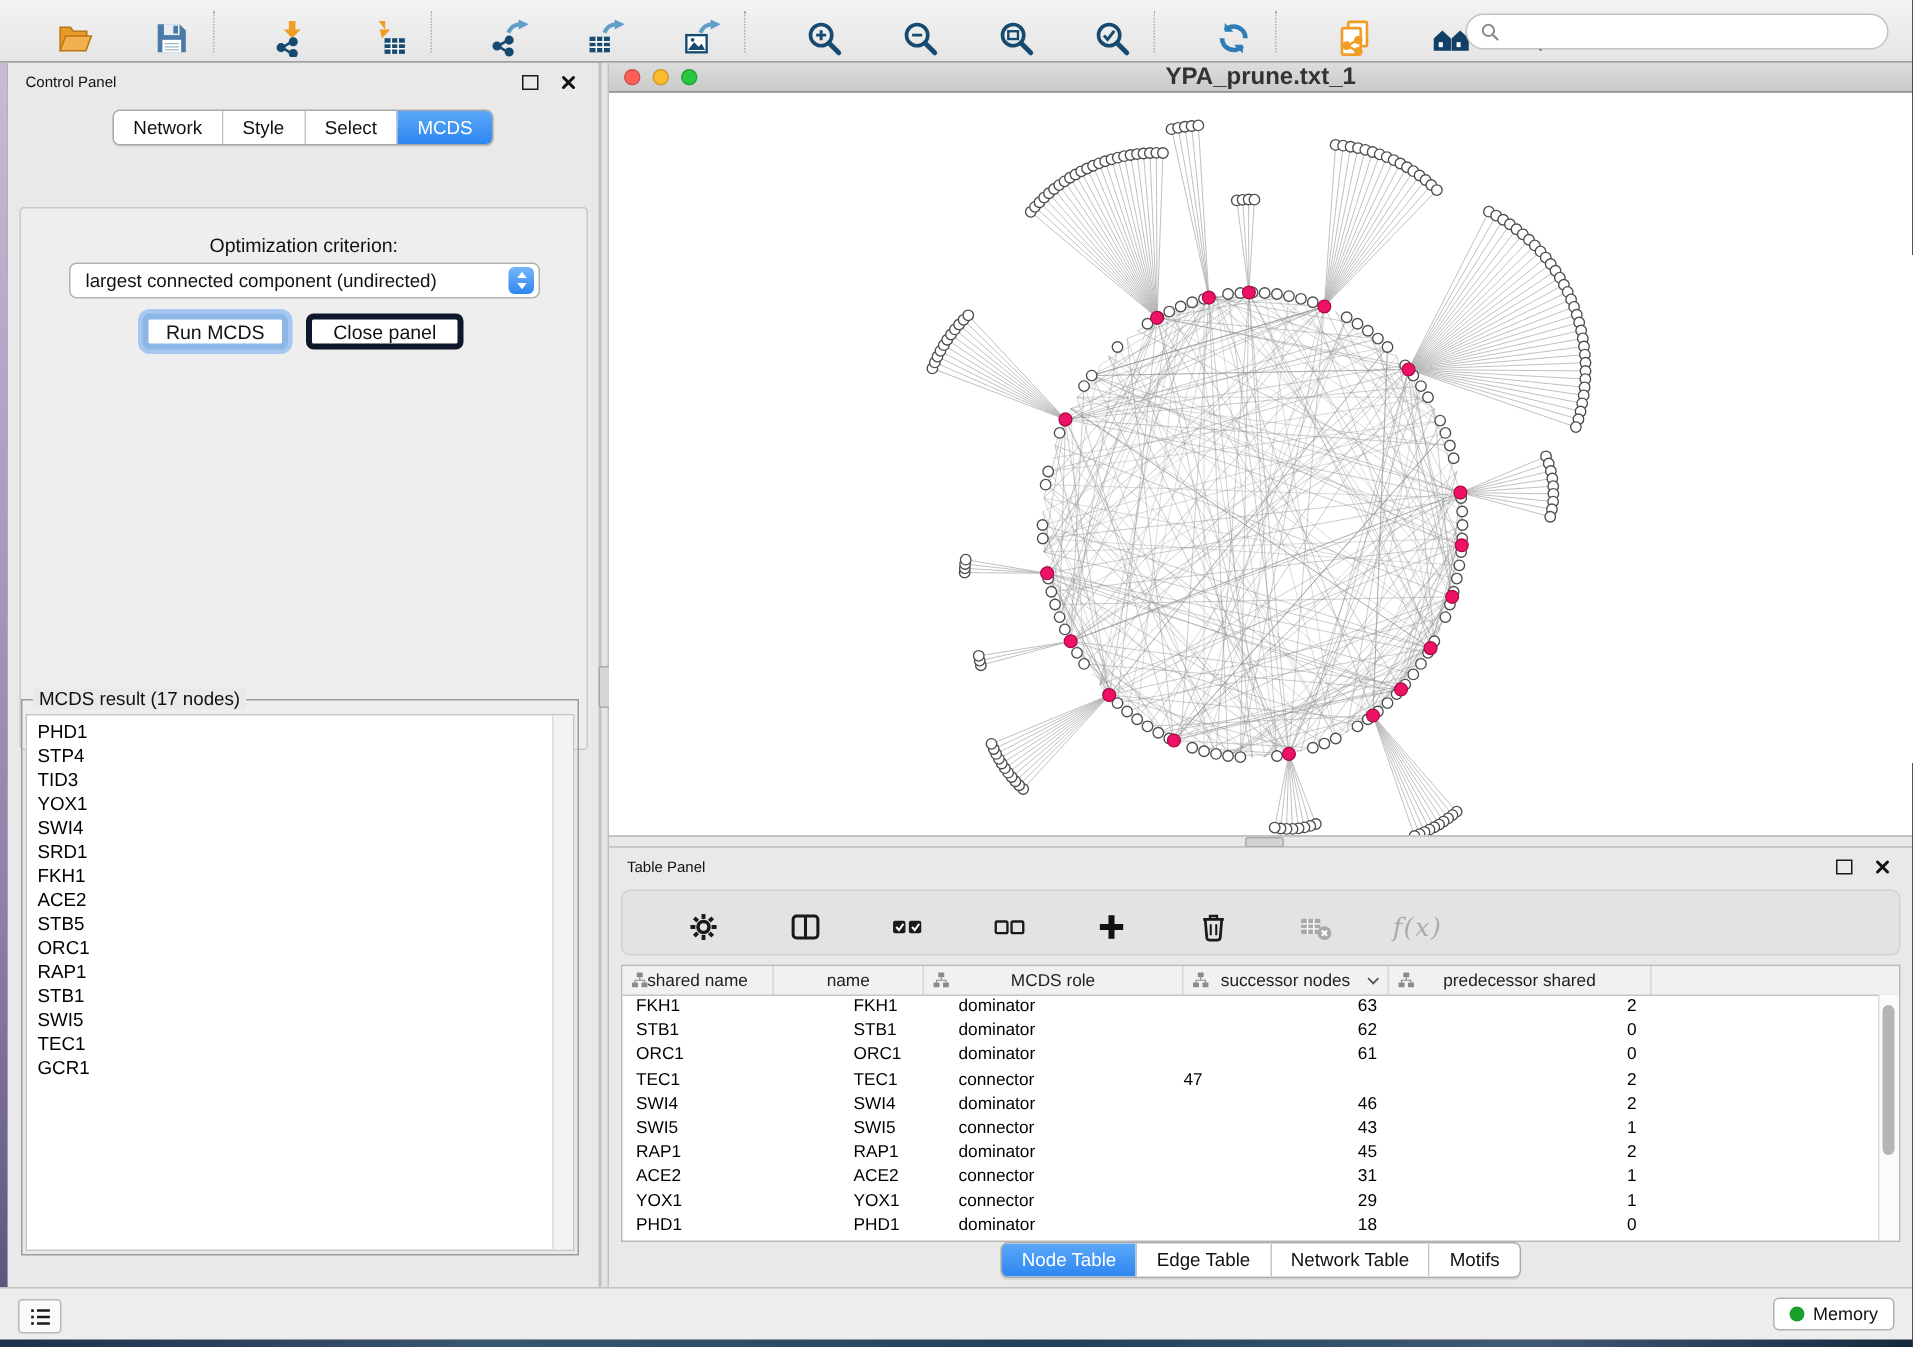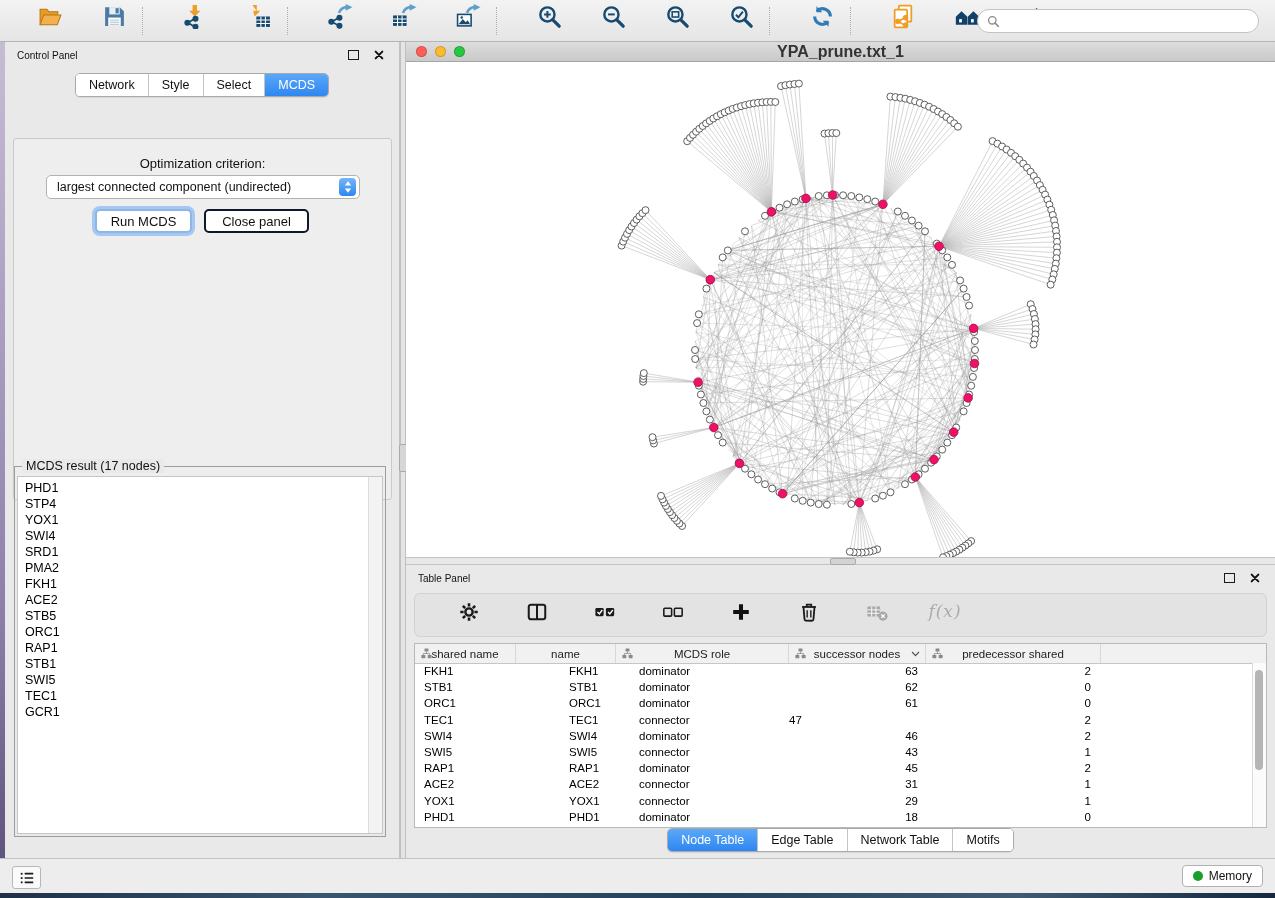--- a/index.html
+++ b/index.html
@@ -9,21 +9,21 @@
   .wall-left{position:absolute;left:0;top:42px;width:5px;height:816px;
     background:linear-gradient(180deg,#c7bcd4,#ab9ec2 35%,#8d7fa8 70%,#5f557f);}
   .wall-bottom{position:absolute;left:0;top:893px;width:1275px;height:5px;
     background:linear-gradient(90deg,#1e3048,#3a556f 25%,#24405a 55%,#405a72 80%,#15283e);}
   
   .toolbar{position:absolute;left:0;top:0;width:1275px;height:42px;box-sizing:border-box;
     background:linear-gradient(#f3f3f3,#e5e5e5);border-bottom:1px solid #b4b4b4;
     display:flex;align-items:center;padding-left:8px;}
   .tgroup{display:flex;align-items:center;gap:4px;}
   .tsep{width:0;height:28px;border-left:1px dotted #adadad;margin:0 10px;}
-  .tbtn{width:36px;height:34px;display:flex;align-items:flex-start;justify-content:center;border-radius:4px;margin-left:24px;}
+  .tbtn{width:36px;height:34px;display:flex;align-items:flex-end;justify-content:center;border-radius:4px;margin-left:24px;}
   .tbtn svg{width:25px;height:25px;}
   .searchbox{position:absolute;right:16px;top:9px;width:282px;height:24px;background:#fff;
     border:1px solid #c3c3c3;border-radius:12px;display:flex;align-items:center;
     padding:0 9px;box-sizing:border-box;}
   .searchbox svg{width:13px;height:13px;margin-right:6px;flex:none;}
   .searchbox input{border:none;outline:none;flex:1;font:12px "Liberation Sans",sans-serif;background:transparent;color:#222;}
   
   .panel-head{position:absolute;left:0;top:0;right:0;height:26px;display:flex;align-items:center;
     padding:0 12px;font-size:10px;color:#111;}
   .panel-head .ptitle{flex:1;}
@@ -43,21 +43,21 @@
     border:1px solid #c9c9c9;border-radius:3px;box-sizing:border-box;margin-top:40px;}
   .opt-label{margin-top:17px;text-align:center;font-size:13px;color:#111;}
   .selectbox{position:absolute;left:32px;top:36px;width:314px;height:24px;background:#fff;
     border:1px solid #b2b2b2;border-radius:5px;display:flex;align-items:center;box-sizing:border-box;
     font-size:12.5px;color:#111;padding-left:10px;}
   .selectbox .selval{flex:1;}
   .stepper{width:17px;height:18px;margin-right:3px;border-radius:4px;
     background:linear-gradient(#74b6fa,#2f86f0);display:flex;align-items:center;justify-content:center;}
   .stepper svg{width:10px;height:14px;}
   .btnrow{position:absolute;left:0;top:70px;width:100%;height:26px;}
-  .pbtn{position:absolute;height:24px;background:#fff;border:2px solid #0f172a;border-radius:5px;
+  .pbtn{position:absolute;height:24px;background:#fff;border:4px solid #0f172a;border-radius:5px;
     font-size:13px;color:#111;display:flex;align-items:center;justify-content:center;box-sizing:border-box;}
   .pbtn.run{left:81px;width:97px;border-color:#8cb6e6;box-shadow:0 0 0 3px rgba(108,168,244,.55);}
   .pbtn.close{left:190px;width:105px;}
   .result{position:absolute;left:9px;top:424px;width:372px;height:371px;border:1px solid #9d9d9d;box-sizing:border-box;}
   .result-legend{position:absolute;left:7px;top:-8px;background:#e9e9e9;padding:0 4px;font-size:12.5px;color:#111;}
   .result-list{position:absolute;left:2px;top:9px;right:2px;bottom:2px;background:#fff;
     border:1px solid #c6c6c6;overflow:hidden;box-sizing:border-box;}
   .result-items{position:absolute;left:0;top:3px;right:13px;bottom:0;padding-left:7px;}
   .ritem{font-size:12.5px;line-height:16px;color:#000;}
   .list-scroll{position:absolute;right:0;top:0;bottom:0;width:13px;background:#f3f3f3;border-left:1px solid #dcdcdc;}
@@ -317,24 +317,24 @@
         <div class="pbtn run">Run MCDS</div>
         <div class="pbtn close">Close panel</div>
       </div>
     </div>
     <div class="result">
       <span class="result-legend">MCDS result (17 nodes)</span>
       <div class="result-list">
         <div class="result-items" id="mcdsList">
             <div class="ritem">PHD1</div>
             <div class="ritem">STP4</div>
+            <div class="ritem">TID3</div>
             <div class="ritem">YOX1</div>
             <div class="ritem">SWI4</div>
             <div class="ritem">SRD1</div>
-            <div class="ritem">PMA2</div>
             <div class="ritem">FKH1</div>
             <div class="ritem">ACE2</div>
             <div class="ritem">STB5</div>
             <div class="ritem">ORC1</div>
             <div class="ritem">RAP1</div>
             <div class="ritem">STB1</div>
             <div class="ritem">SWI5</div>
             <div class="ritem">TEC1</div>
             <div class="ritem">GCR1</div>
           </div>

